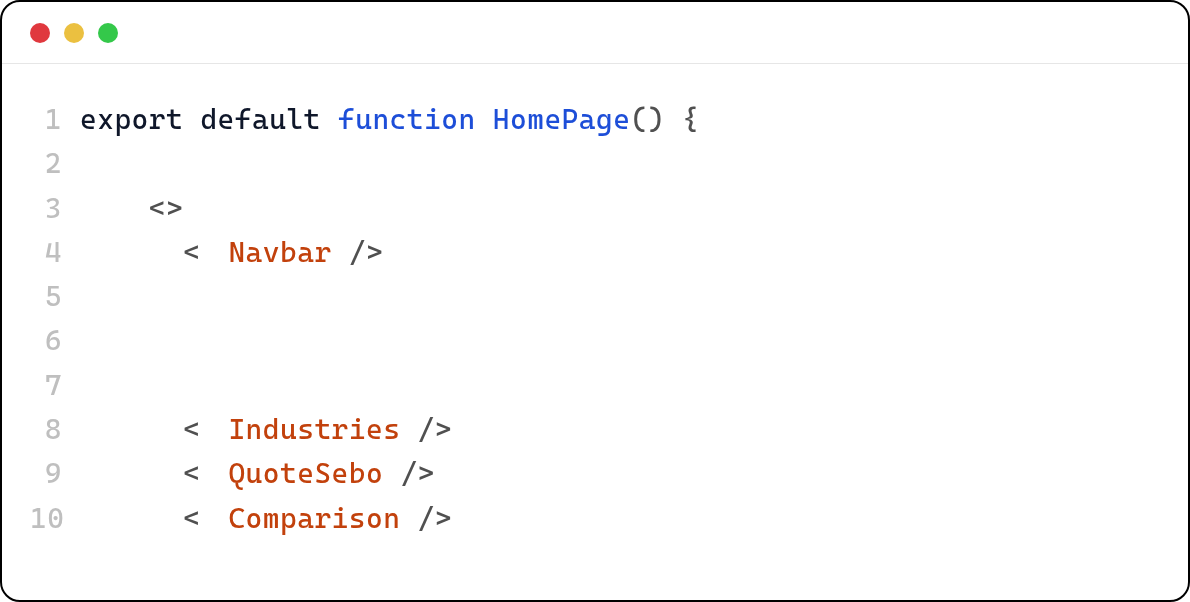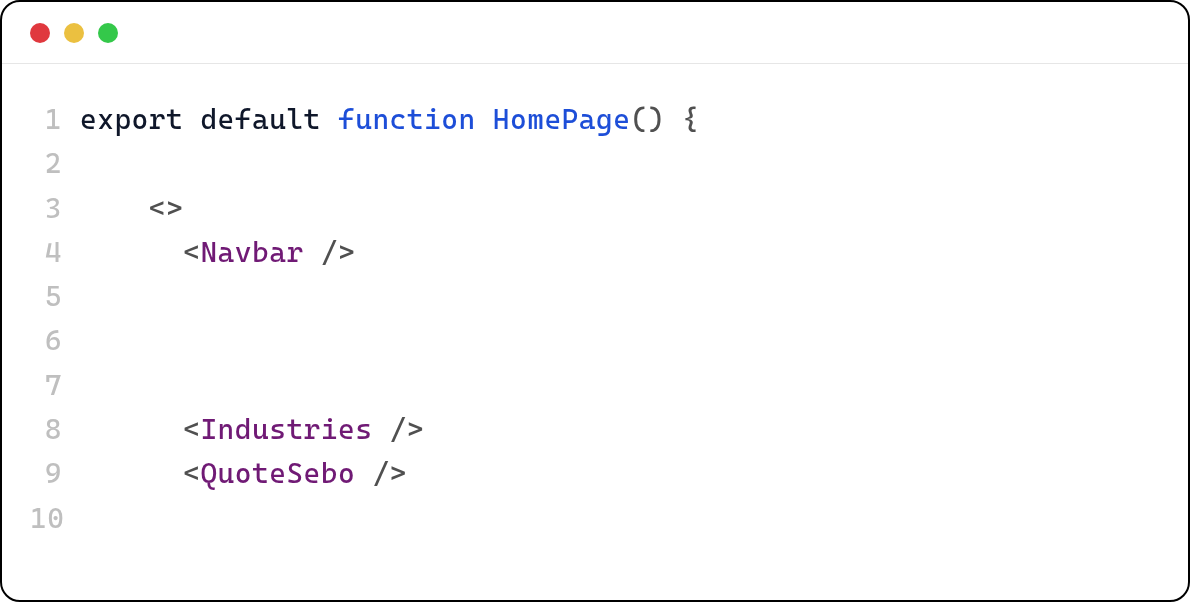--- a/index.html
+++ b/index.html
@@ -51,21 +51,21 @@
       padding-right: 18px;
       user-select: none;
       font-variant-numeric: tabular-nums;
     }
     .code {
       white-space: pre;
       color: #1a1a1a;
     }
     .kw { color: #0f172a; }          
     .fn { color: #1d4ed8; }          
-    .comp { color: #701a75; }        
+    .comp { color: #c2410c; margin-left: 28px; }        
     .punct { color: #505050; }       
     .slash { color: #505050; }
   </style>
 </head>
 <body>
 
 <div class="window">
   <div class="titlebar">
     <div class="dot dot-red"></div>
     <div class="dot dot-yellow"></div>
@@ -99,15 +99,16 @@
       <div class="code-line">
         <span class="gutter">8</span>
         <span class="code"><span>      </span><span class="punct">&lt;</span><span class="comp">Industries</span><span> </span><span class="slash">/&gt;</span></span>
       </div>
       <div class="code-line">
         <span class="gutter">9</span>
         <span class="code"><span>      </span><span class="punct">&lt;</span><span class="comp">QuoteSebo</span><span> </span><span class="slash">/&gt;</span></span>
       </div>
       <div class="code-line">
         <span class="gutter">10</span>
+        <span class="code"><span>      </span><span class="punct">&lt;</span><span class="comp">Comparison</span><span> </span><span class="slash">/&gt;</span></span>
       </div>
     </div>
 </div>
 
 </body></html>

